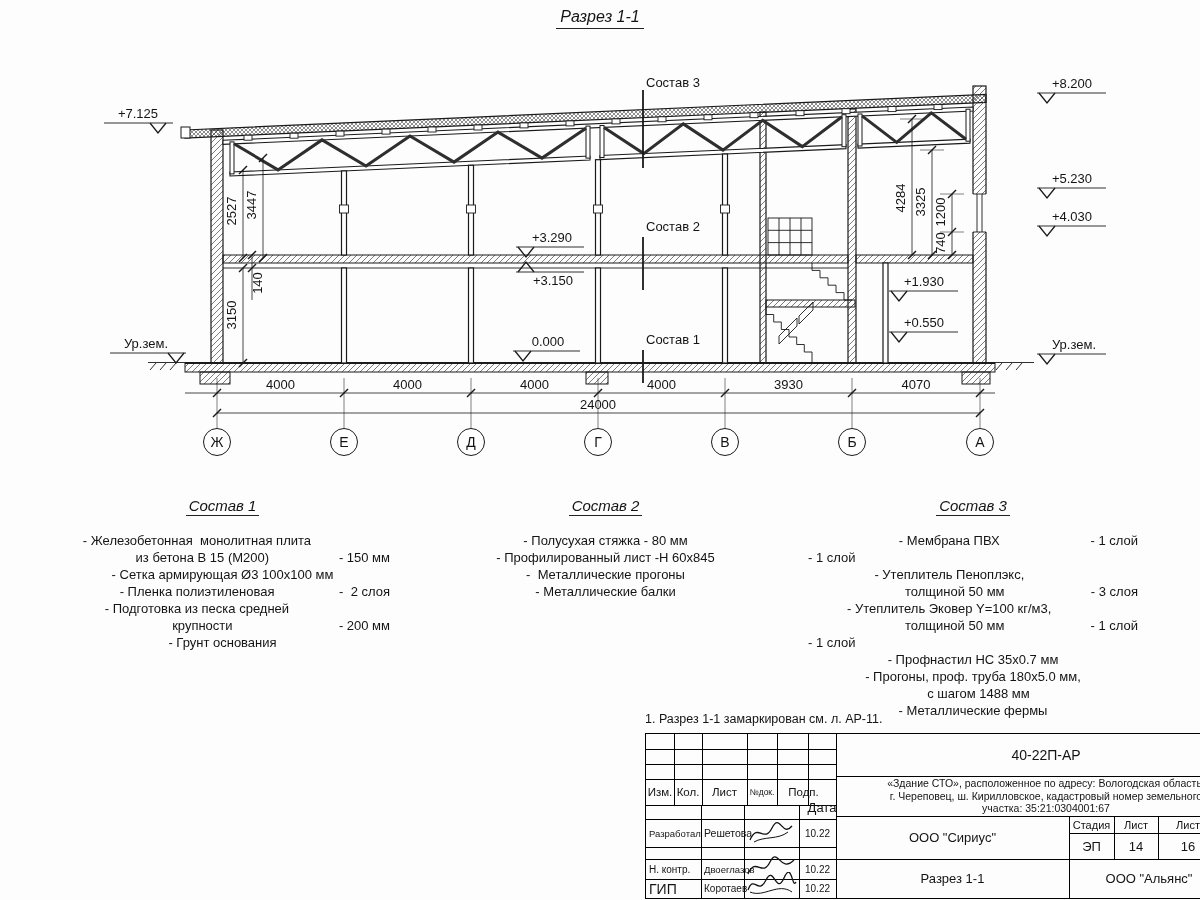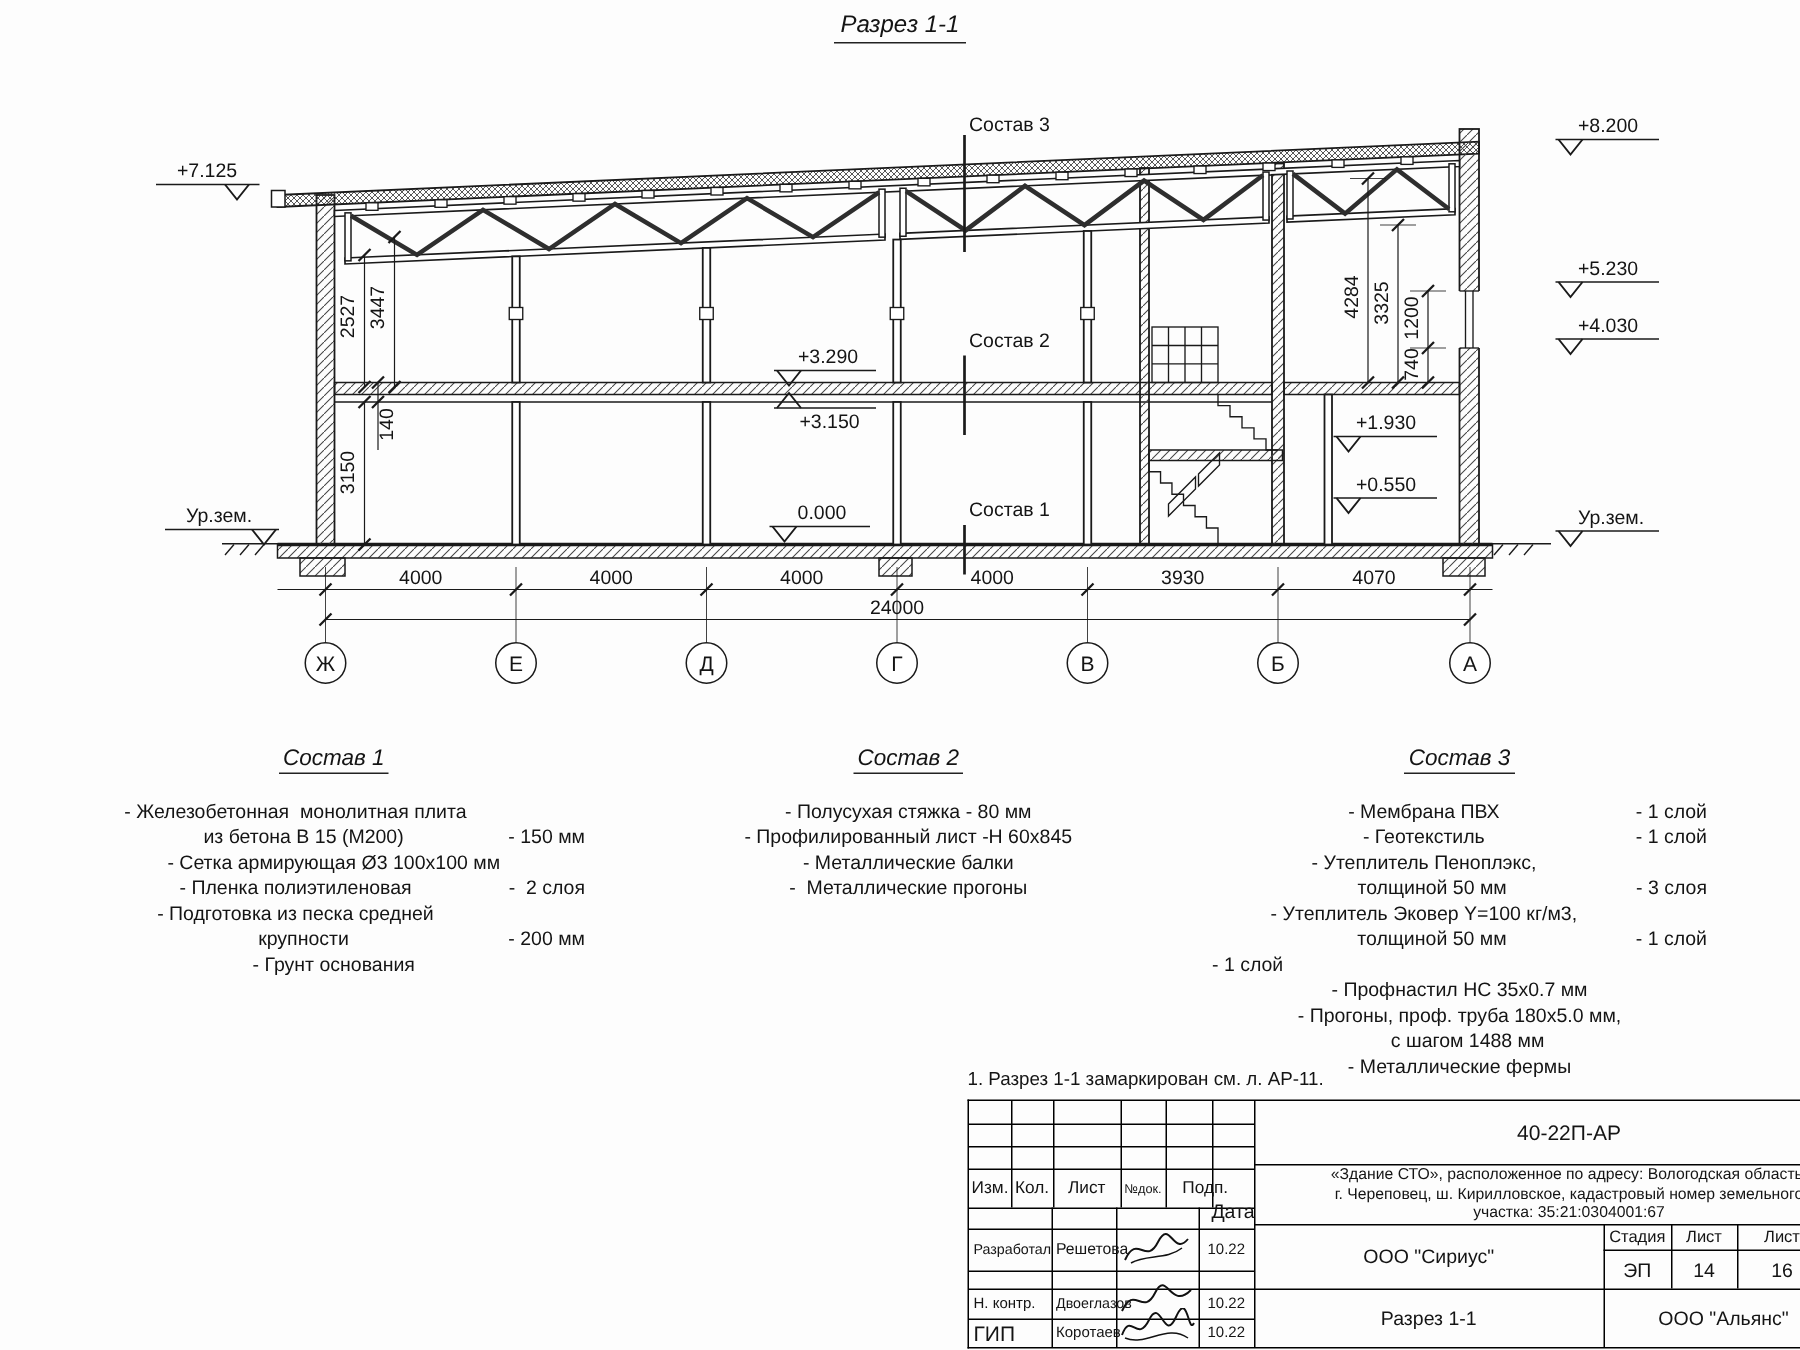--- a/index.html
+++ b/index.html
@@ -346,38 +346,37 @@
     <div>
         <div class="comp-row">
           <div class="comp-text">- Полусухая стяжка - 80 мм</div>
           <div class="comp-val"></div>
         </div>
         <div class="comp-row">
           <div class="comp-text">- Профилированный лист -Н 60х845</div>
           <div class="comp-val"></div>
         </div>
         <div class="comp-row">
+          <div class="comp-text">-  Металлические прогоны</div>
+          <div class="comp-val"></div>
+        </div>
+        <div class="comp-row">
           <div class="comp-text">- Металлические балки</div>
-          <div class="comp-val"></div>
-        </div>
-        <div class="comp-row">
-          <div class="comp-text">-  Металлические прогоны</div>
           <div class="comp-val"></div>
         </div>
       </div>
   </div>
   <div class="comp" style="left:808px;top:497px;width:330px;">
     <div class="comp-title"><span>Состав 3</span></div>
     <div>
         <div class="comp-row">
           <div class="comp-text">- Мембрана ПВХ</div>
           <div class="comp-val">- 1 слой</div>
         </div>
         <div class="comp-row">
-          <div class="comp-text">- Геотекстиль</div>
           <div class="comp-val">- 1 слой</div>
         </div>
         <div class="comp-row">
           <div class="comp-text">- Утеплитель Пеноплэкс,
    толщиной 50 мм</div>
           <div class="comp-val">- 3 слоя</div>
         </div>
         <div class="comp-row">
           <div class="comp-text">- Утеплитель Эковер Y=100 кг/м3,
    толщиной 50 мм</div>

